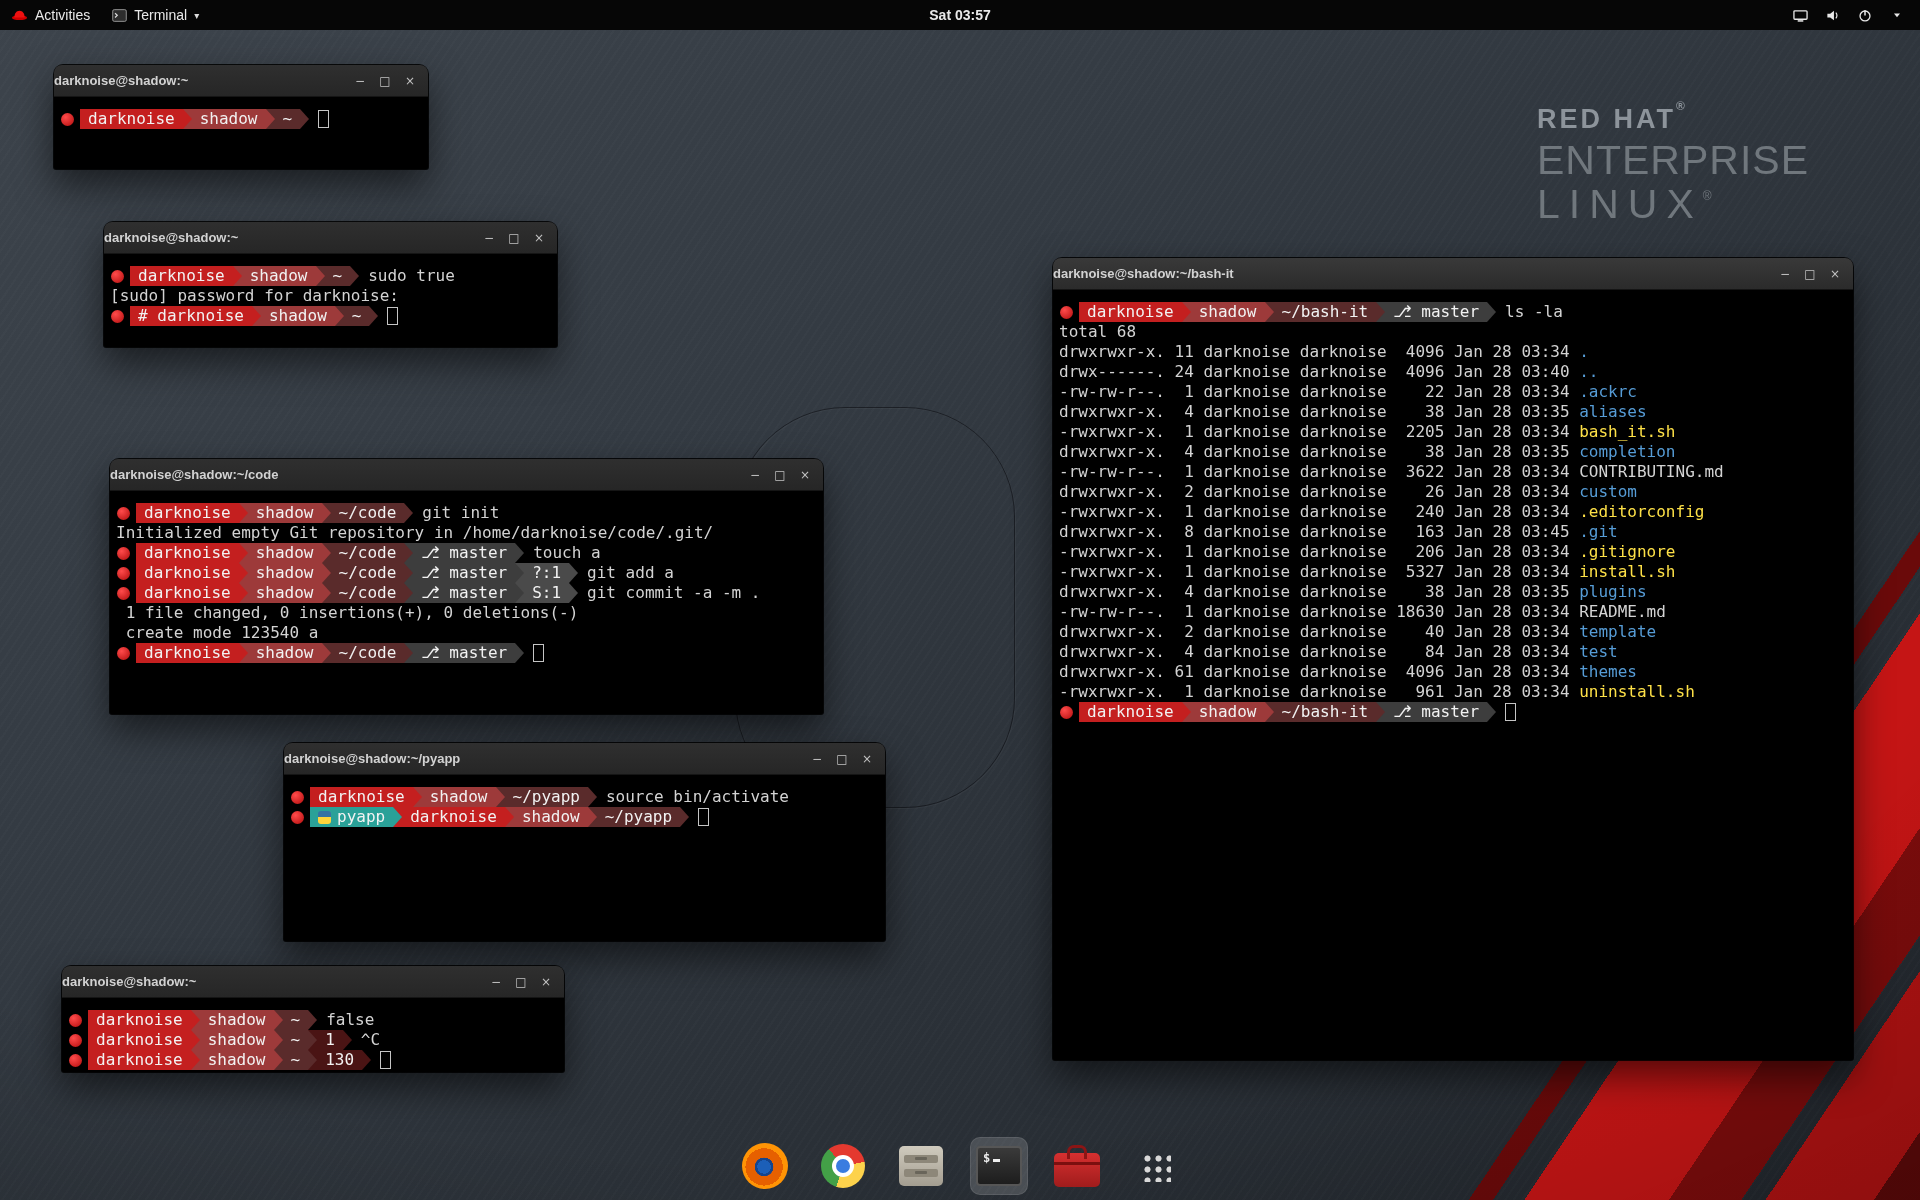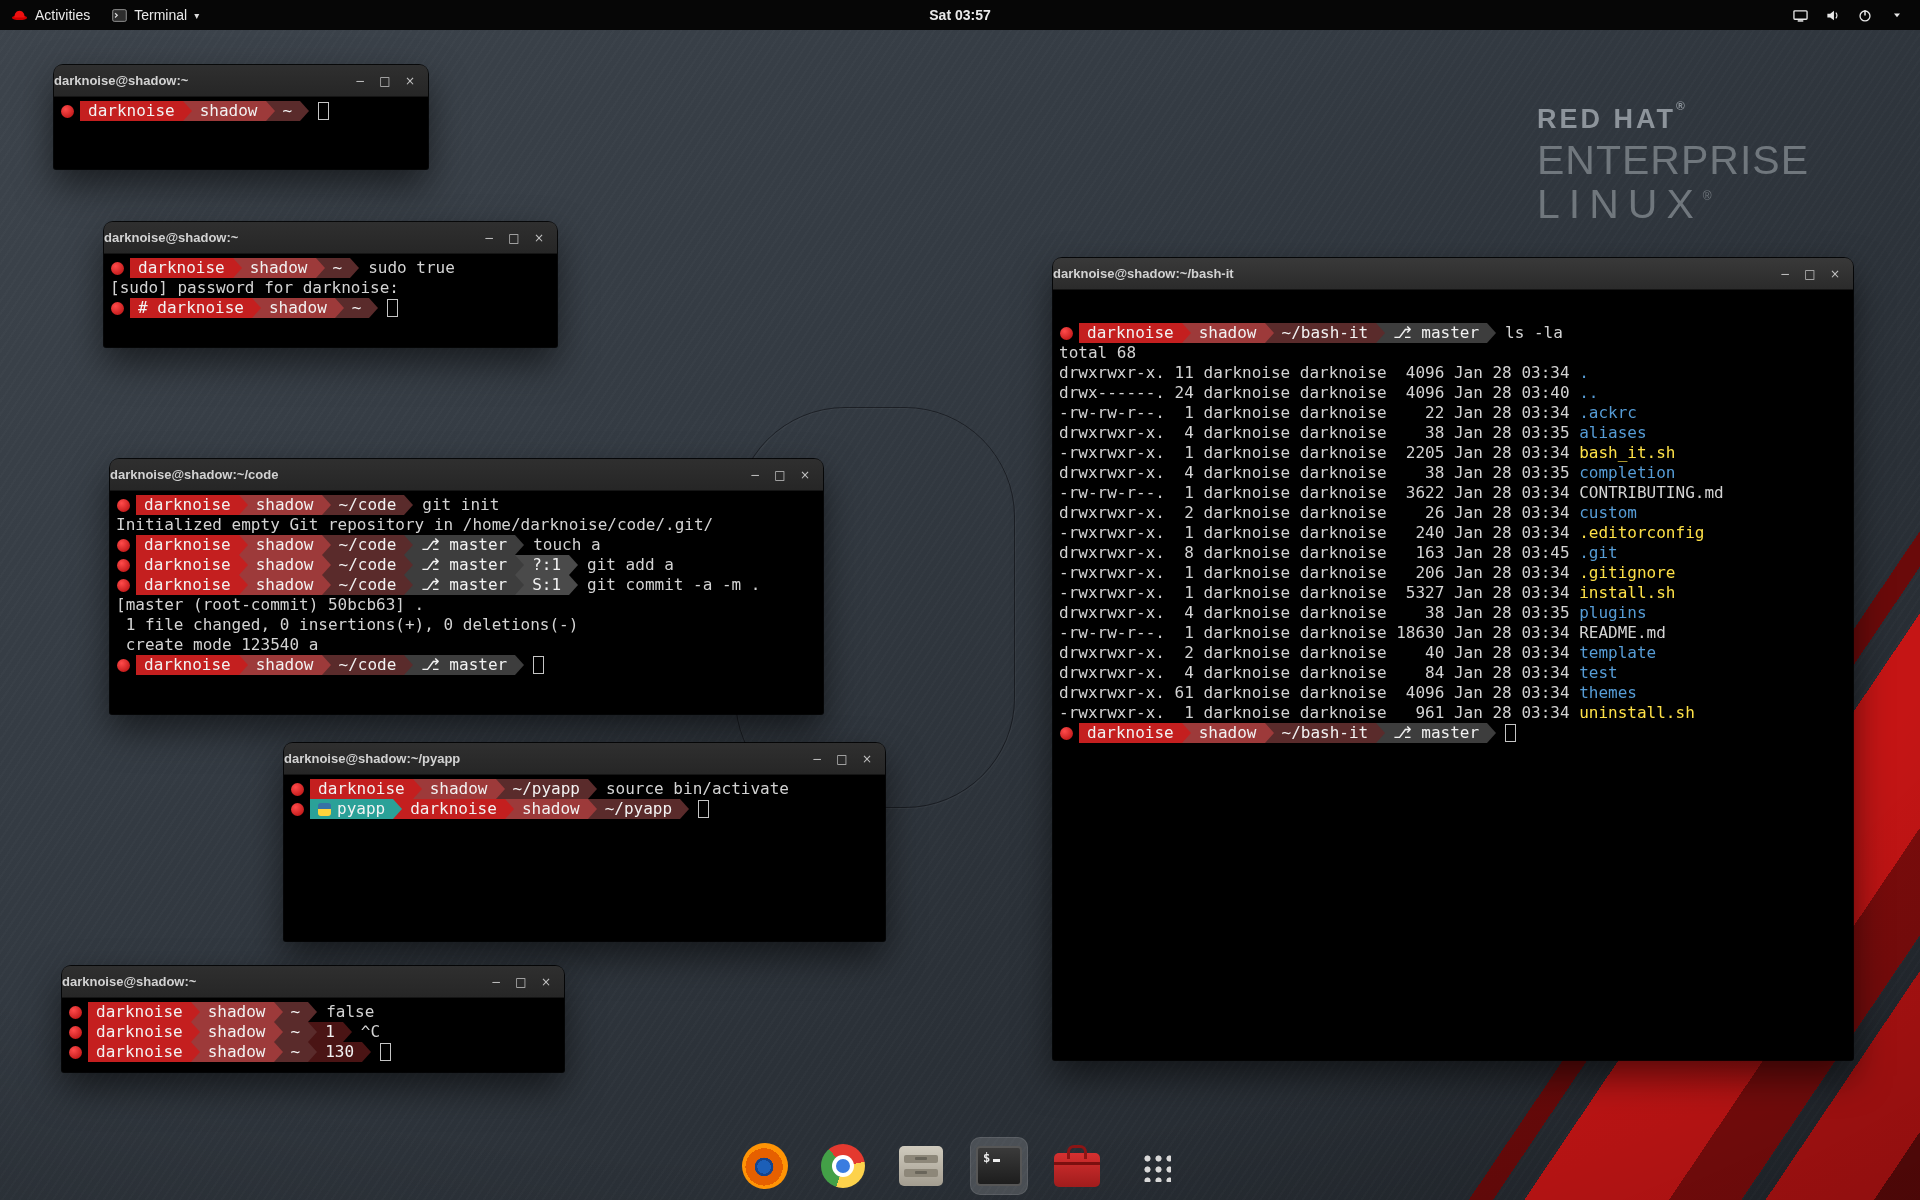--- a/index.html
+++ b/index.html
@@ -43,21 +43,21 @@
   .win{position:absolute;display:flex;flex-direction:column;background:#000;
     border-radius:9px 9px 2px 2px;
     box-shadow:0 16px 36px rgba(0,0,0,.55),0 0 0 1px rgba(0,0,0,.85)}
   .tbar{height:31px;flex:none;position:relative;display:flex;align-items:center;
     background:linear-gradient(#2f2f2f,#262626);border-bottom:1px solid #151515;border-radius:8px 8px 0 0}
   .win.focused .tbar{background:linear-gradient(#393939,#2b2b2b)}
   .ttitle{position:absolute;left:0;right:0;font-size:13px;font-weight:700;color:#d2d2d2}
   .tbtns{margin-left:auto;display:flex;gap:7px;padding-right:9px;z-index:1}
   .tbtn{width:18px;height:18px;display:flex;align-items:center;justify-content:center;
     color:#c2c2c2;font-size:12px;font-family:"DejaVu Sans",sans-serif;border-radius:3px}
-  .tbody{flex:1;overflow:hidden;padding:4px 6px;color:#d3d3d3;
+  .tbody{flex:1;overflow:hidden;padding:12px 6px;color:#d3d3d3;
     font:16px/20px "DejaVu Sans Mono",monospace}
   .tline{height:20px;white-space:pre}
   .tprompt{display:flex;align-items:stretch}
   .rh{width:13px;height:13px;border-radius:50%;flex:none;align-self:center;margin:0 6px 0 1px;
     background:radial-gradient(circle at 35% 32%,#ff4b4b,#b10c0c)}
   .seg{display:flex;align-items:center;padding:0 8px;color:#f2f2f2}
   .pyicon{width:13px;height:13px;border-radius:3px;margin-right:6px;flex:none;
     background:linear-gradient(180deg,#3572a5 50%,#ffd43b 50%)}
   .sep{width:0;height:0;flex:none;border-top:10px solid transparent;border-bottom:10px solid transparent;
     border-left:9px solid transparent}
@@ -190,21 +190,20 @@
           <span class="tbtn">□</span>
           <span class="tbtn">×</span>
         </div>
       </div>
       <div class="tbody">
         <div class="tline tprompt"><span class="rh"></span><span class="seg" style="background: rgb(196, 31, 31);">darknoise</span><span class="sep" style="border-left-color: rgb(196, 31, 31); background: rgb(157, 58, 58);"></span><span class="seg" style="background: rgb(157, 58, 58);">shadow</span><span class="sep" style="border-left-color: rgb(157, 58, 58); background: rgb(90, 43, 43);"></span><span class="seg" style="background: rgb(90, 43, 43);">~/code</span><span class="sep" style="border-left-color: rgb(90, 43, 43); background: transparent;"></span><span class="cmd">git init</span></div>
         <div class="tline tout">Initialized empty Git repository in /home/darknoise/code/.git/</div>
         <div class="tline tprompt"><span class="rh"></span><span class="seg" style="background: rgb(196, 31, 31);">darknoise</span><span class="sep" style="border-left-color: rgb(196, 31, 31); background: rgb(157, 58, 58);"></span><span class="seg" style="background: rgb(157, 58, 58);">shadow</span><span class="sep" style="border-left-color: rgb(157, 58, 58); background: rgb(90, 43, 43);"></span><span class="seg" style="background: rgb(90, 43, 43);">~/code</span><span class="sep" style="border-left-color: rgb(90, 43, 43); background: rgb(61, 61, 61);"></span><span class="seg" style="background: rgb(61, 61, 61);">⎇ master</span><span class="sep" style="border-left-color: rgb(61, 61, 61); background: transparent;"></span><span class="cmd">touch a</span></div>
         <div class="tline tprompt"><span class="rh"></span><span class="seg" style="background: rgb(196, 31, 31);">darknoise</span><span class="sep" style="border-left-color: rgb(196, 31, 31); background: rgb(157, 58, 58);"></span><span class="seg" style="background: rgb(157, 58, 58);">shadow</span><span class="sep" style="border-left-color: rgb(157, 58, 58); background: rgb(90, 43, 43);"></span><span class="seg" style="background: rgb(90, 43, 43);">~/code</span><span class="sep" style="border-left-color: rgb(90, 43, 43); background: rgb(61, 61, 61);"></span><span class="seg" style="background: rgb(61, 61, 61);">⎇ master</span><span class="sep" style="border-left-color: rgb(61, 61, 61); background: rgb(74, 74, 74);"></span><span class="seg" style="background: rgb(74, 74, 74);">?:1</span><span class="sep" style="border-left-color: rgb(74, 74, 74); background: transparent;"></span><span class="cmd">git add a</span></div>
         <div class="tline tprompt"><span class="rh"></span><span class="seg" style="background: rgb(196, 31, 31);">darknoise</span><span class="sep" style="border-left-color: rgb(196, 31, 31); background: rgb(157, 58, 58);"></span><span class="seg" style="background: rgb(157, 58, 58);">shadow</span><span class="sep" style="border-left-color: rgb(157, 58, 58); background: rgb(90, 43, 43);"></span><span class="seg" style="background: rgb(90, 43, 43);">~/code</span><span class="sep" style="border-left-color: rgb(90, 43, 43); background: rgb(61, 61, 61);"></span><span class="seg" style="background: rgb(61, 61, 61);">⎇ master</span><span class="sep" style="border-left-color: rgb(61, 61, 61); background: rgb(74, 74, 74);"></span><span class="seg" style="background: rgb(74, 74, 74);">S:1</span><span class="sep" style="border-left-color: rgb(74, 74, 74); background: transparent;"></span><span class="cmd">git commit -a -m .</span></div>
-        <div class="tline tout">[master (root-commit) 50bcb63] .</div>
         <div class="tline tout"> 1 file changed, 0 insertions(+), 0 deletions(-)</div>
         <div class="tline tout"> create mode 123540 a</div>
         <div class="tline tprompt"><span class="rh"></span><span class="seg" style="background: rgb(196, 31, 31);">darknoise</span><span class="sep" style="border-left-color: rgb(196, 31, 31); background: rgb(157, 58, 58);"></span><span class="seg" style="background: rgb(157, 58, 58);">shadow</span><span class="sep" style="border-left-color: rgb(157, 58, 58); background: rgb(90, 43, 43);"></span><span class="seg" style="background: rgb(90, 43, 43);">~/code</span><span class="sep" style="border-left-color: rgb(90, 43, 43); background: rgb(61, 61, 61);"></span><span class="seg" style="background: rgb(61, 61, 61);">⎇ master</span><span class="sep" style="border-left-color: rgb(61, 61, 61); background: transparent;"></span><span class="cursor"></span></div>
       </div>
     </div>
     <div class="win" style="left: 284px; top: 743px; width: 601px; height: 198px; z-index: 6;">
       <div class="tbar">
         <div class="ttitle">darknoise@shadow:~/pyapp</div>
         <div class="tbtns">
           <span class="tbtn">−</span>
@@ -225,21 +224,21 @@
           <span class="tbtn">□</span>
           <span class="tbtn">×</span>
         </div>
       </div>
       <div class="tbody">
         <div class="tline tprompt"><span class="rh"></span><span class="seg" style="background: rgb(196, 31, 31);">darknoise</span><span class="sep" style="border-left-color: rgb(196, 31, 31); background: rgb(157, 58, 58);"></span><span class="seg" style="background: rgb(157, 58, 58);">shadow</span><span class="sep" style="border-left-color: rgb(157, 58, 58); background: rgb(90, 43, 43);"></span><span class="seg" style="background: rgb(90, 43, 43);">~</span><span class="sep" style="border-left-color: rgb(90, 43, 43); background: transparent;"></span><span class="cmd">false</span></div>
         <div class="tline tprompt"><span class="rh"></span><span class="seg" style="background: rgb(196, 31, 31);">darknoise</span><span class="sep" style="border-left-color: rgb(196, 31, 31); background: rgb(157, 58, 58);"></span><span class="seg" style="background: rgb(157, 58, 58);">shadow</span><span class="sep" style="border-left-color: rgb(157, 58, 58); background: rgb(90, 43, 43);"></span><span class="seg" style="background: rgb(90, 43, 43);">~</span><span class="sep" style="border-left-color: rgb(90, 43, 43); background: rgb(74, 20, 20);"></span><span class="seg" style="background: rgb(74, 20, 20);">1</span><span class="sep" style="border-left-color: rgb(74, 20, 20); background: transparent;"></span><span class="cmd">^C</span></div>
         <div class="tline tprompt"><span class="rh"></span><span class="seg" style="background: rgb(196, 31, 31);">darknoise</span><span class="sep" style="border-left-color: rgb(196, 31, 31); background: rgb(157, 58, 58);"></span><span class="seg" style="background: rgb(157, 58, 58);">shadow</span><span class="sep" style="border-left-color: rgb(157, 58, 58); background: rgb(90, 43, 43);"></span><span class="seg" style="background: rgb(90, 43, 43);">~</span><span class="sep" style="border-left-color: rgb(90, 43, 43); background: rgb(74, 20, 20);"></span><span class="seg" style="background: rgb(74, 20, 20);">130</span><span class="sep" style="border-left-color: rgb(74, 20, 20); background: transparent;"></span><span class="cursor"></span></div>
       </div>
     </div>
-    <div class="win focused" style="left: 1053px; top: 258px; width: 800px; height: 802px; z-index: 8; gap: 29px;">
+    <div class="win focused" style="left: 1053px; top: 258px; width: 800px; height: 802px; z-index: 8;">
       <div class="tbar">
         <div class="ttitle">darknoise@shadow:~/bash-it</div>
         <div class="tbtns">
           <span class="tbtn">−</span>
           <span class="tbtn">□</span>
           <span class="tbtn">×</span>
         </div>
       </div>
       <div class="tbody">
         <div class="tline tprompt"><span class="rh"></span><span class="seg" style="background: rgb(196, 31, 31);">darknoise</span><span class="sep" style="border-left-color: rgb(196, 31, 31); background: rgb(157, 58, 58);"></span><span class="seg" style="background: rgb(157, 58, 58);">shadow</span><span class="sep" style="border-left-color: rgb(157, 58, 58); background: rgb(90, 43, 43);"></span><span class="seg" style="background: rgb(90, 43, 43);">~/bash-it</span><span class="sep" style="border-left-color: rgb(90, 43, 43); background: rgb(61, 61, 61);"></span><span class="seg" style="background: rgb(61, 61, 61);">⎇ master</span><span class="sep" style="border-left-color: rgb(61, 61, 61); background: transparent;"></span><span class="cmd">ls -la</span></div>

